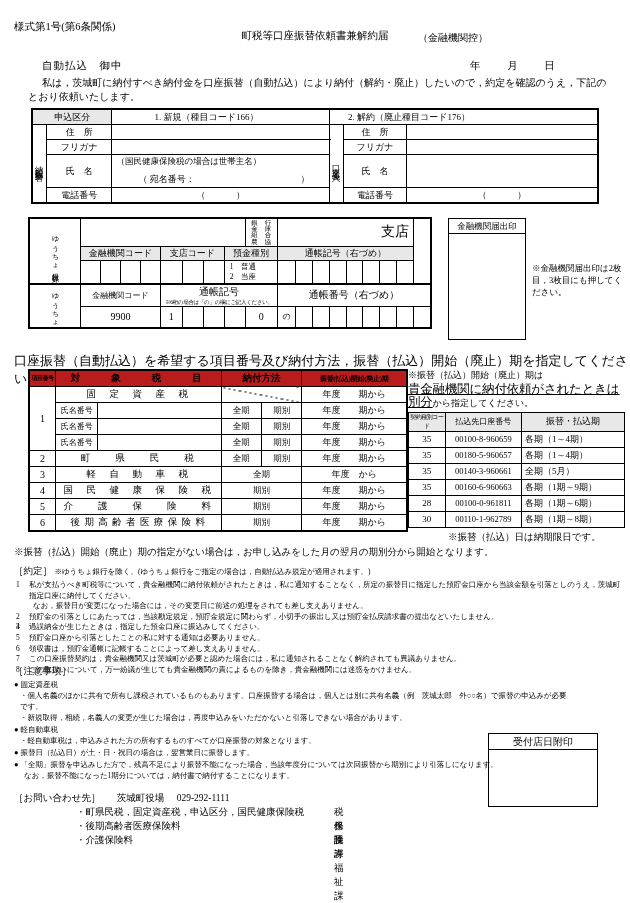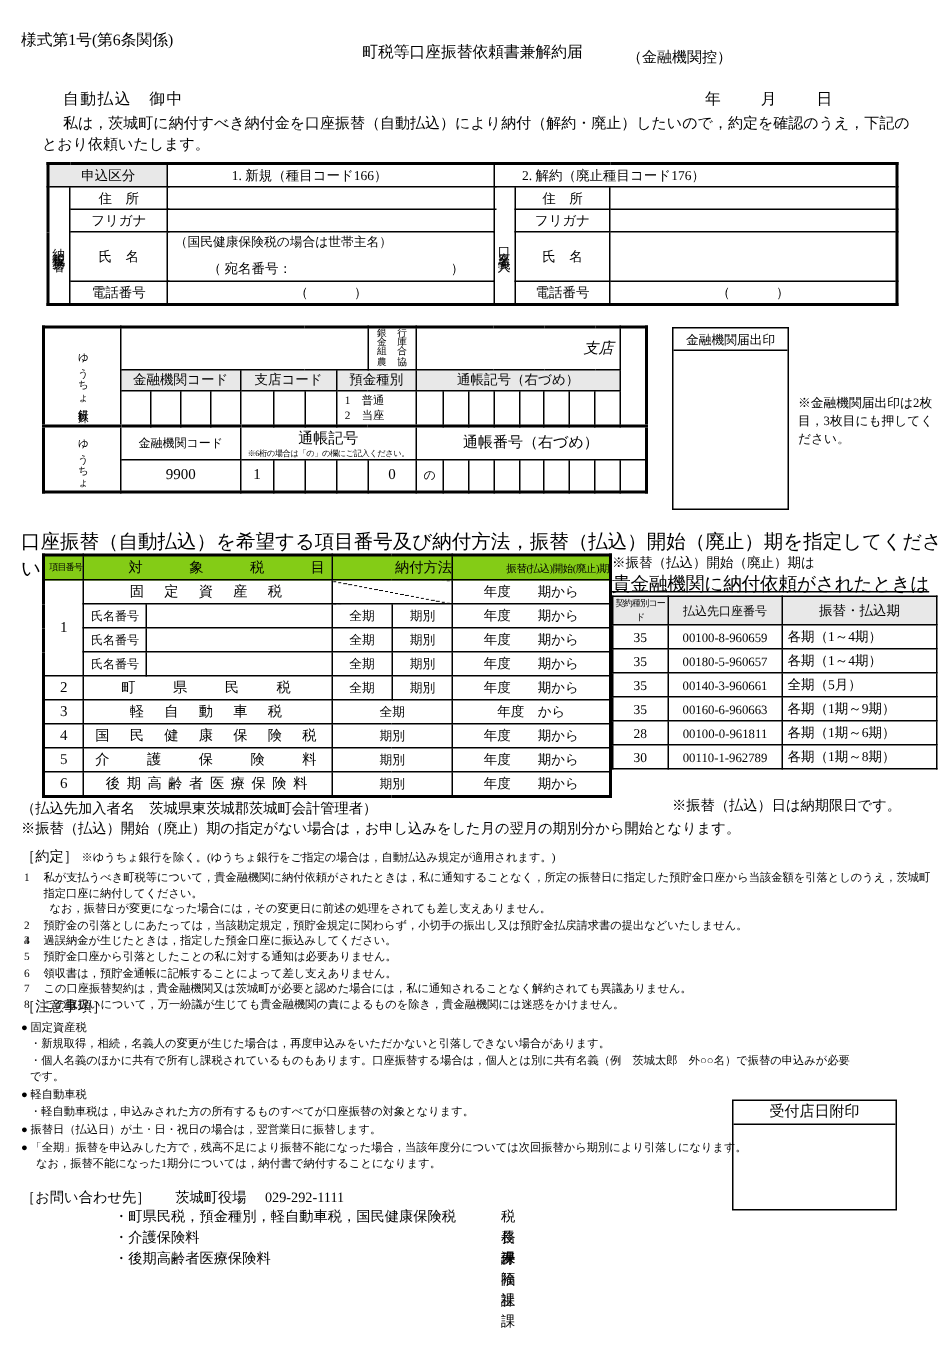--- a/index.html
+++ b/index.html
@@ -56,21 +56,21 @@
   #seal-box { position: absolute; left: 448px; top: 218px; width: 76px; height: 120px; border: 1.5px solid #000; }
   #seal-box .cap { border-bottom: 1.5px solid #000; text-align: center; font-size: 8.5px; height: 14px; line-height: 14px; }
   #seal-note { position: absolute; left: 532px; top: 262px; width: 92px; font-size: 8.5px; line-height: 12px; }
 
   
   #instruction { position: absolute; left: 14px; top: 352px; font-size: 13px; }
 
   
   #tax-table { position: absolute; left: 28px; top: 369px; width: 380px; border: 2px solid #000; }
   #tax-table td { height: 15px; font-size: 9px; }
-  #tax-table .hd { background: #84cc16; text-align: right; font-weight: normal; }
+  #tax-table .hd { background: #b91c1c; text-align: center; font-weight: bold; }
   .diag { background: linear-gradient(to right top, transparent 49.3%, #000 49.3%, #000 50.7%, transparent 50.7%); }
 
   
   #tax-right { position: absolute; left: 408px; top: 369px; width: 217px; }
   #tax-note { font-size: 9px; line-height: 13.5px; }
   #tax-note .big { font-size: 12.5px; letter-spacing: -0.2px; }
   #tax-note .und { text-decoration: underline; }
   #tax-right-table { width: 217px; border: 1.5px solid #000; margin-top: 1px; }
   #tax-right-table td { height: 15px; text-align: center; font-size: 9px; }
   #tax-right-table .hd { background: #e8e8e8; }
@@ -200,21 +200,21 @@
             <div>農</div>
           </div>
           <div>
             <div>行</div>
             <div>庫</div>
             <div>合</div>
             <div>協</div>
           </div>
         </div>
       </td>
-      <td colspan="8" style="height:26px;text-align:right;padding-right:4px;font-size:10px;font-style:italic;">
+      <td colspan="8" style="height:26px;text-align:right;padding-right:4px;font-size:14px;">
         <span>支店</span>
       </td>
     </tr>
 
     <tr>
       <td colspan="4" class="ctr" style="background:#e8e8e8;">金融機関コード</td>
       <td colspan="3" class="ctr" style="background:#e8e8e8;">支店コード</td>
       <td colspan="2" class="ctr" style="background:#e8e8e8;width:50px;">預金種別</td>
       <td colspan="8" class="ctr" style="background:#e8e8e8;">通帳記号（右づめ）</td>
     </tr>
@@ -353,20 +353,23 @@
       <td colspan="2" class="ctr" style="font-size:8.5px;">期別</td>
       <td class="ctr" style="font-size:9px;">年度　　期から</td>
     </tr>
   </tbody>
     </table>
 
   <div id="tax-right">
     <div id="tax-note">
       <div>※振替（払込）開始（廃止）期は</div>
       <div class="big und">貴金融機関に納付依頼がされたときは</div>
+      <div>
+        <span class="big und">別分</span><span>から指定してください。</span>
+      </div>
     </div>
 
     <table id="tax-right-table">
       <tbody>
           <tr>
         <td class="hd tiny" style="width:36px;">契約種別コード</td>
         <td class="hd" style="width:76px;font-size:8px;">払込先口座番号</td>
         <td class="hd" style="width:103px;font-size:9px;">振替・払込期</td>
       </tr>
       <tr>
@@ -396,21 +399,20 @@
       </tr>
       <tr>
         <td>30</td>
         <td class="acct">00110-1-962789</td>
         <td class="per">各期（1期～8期）</td>
       </tr>
     </tbody>
       </table>
   </div>
 
-  <div id="payee-line">（払込先加入者名　茨城県東茨城郡茨城町会計管理者）</div>
   <div id="due-note">※振替（払込）日は納期限日です。</div>
   <div id="start-note">※振替（払込）開始（廃止）期の指定がない場合は，お申し込みをした月の翌月の期別分から開始となります。</div>
 
   <div id="agreement">
     <div class="ttl">
       <span>［約定］</span>
       <span style="font-size:7.5px;">※ゆうちょ銀行を除く。(ゆうちょ銀行をご指定の場合は，自動払込み規定が適用されます。)</span>
     </div>
     <ol>
       <li>
@@ -448,22 +450,22 @@
     </ol>
   </div>
 
   <div id="cautions">
     <div class="ttl">［注意事項］</div>
 
     <div class="bullet">
       <span>●</span>
       <span>固定資産税</span>
     </div>
+    <div class="sub">・個人名義のほかに共有で所有し課税されているものもあります。口座振替する場合は，個人とは別に共有名義（例　茨城太郎　外○○名）で振替の申込みが必要です。</div>
     <div class="sub">・新規取得，相続，名義人の変更が生じた場合は，再度申込みをいただかないと引落しできない場合があります。</div>
-    <div class="sub">・個人名義のほかに共有で所有し課税されているものもあります。口座振替する場合は，個人とは別に共有名義（例　茨城太郎　外○○名）で振替の申込みが必要です。</div>
 
     <div class="bullet">
       <span>●</span>
       <span>軽自動車税</span>
     </div>
     <div class="sub">・軽自動車税は，申込みされた方の所有するものすべてが口座振替の対象となります。</div>
 
     <div class="bullet">
       <span>●</span>
       <span>振替日（払込日）が土・日・祝日の場合は，翌営業日に振替します。</span>
@@ -480,26 +482,26 @@
     <div class="cap">受付店日附印</div>
   </div>
 
   <div id="contact">
     <div class="hdline">
       <span>［お問い合わせ先］</span>
       <span style="margin-left:14px;">茨城町役場</span>
       <span style="margin-left:10px;">029-292-1111</span>
     </div>
     <div class="row">
-      <span>・町県民税，預金種別，軽自動車税，国民健康保険税</span>
+      <span>・町県民税，固定資産税，申込区分，国民健康保険税</span>
       <span class="dept">税務課</span>
+    </div>
+    <div class="row">
+      <span>・後期高齢者医療保険料</span>
+      <span class="dept">保険課</span>
     </div>
     <div class="row">
       <span>・介護保険料</span>
       <span class="dept">長寿福祉課</span>
     </div>
-    <div class="row">
-      <span>・後期高齢者医療保険料</span>
-      <span class="dept">保険課</span>
-    </div>
   </div>
 
 </div>
 
 </body></html>

